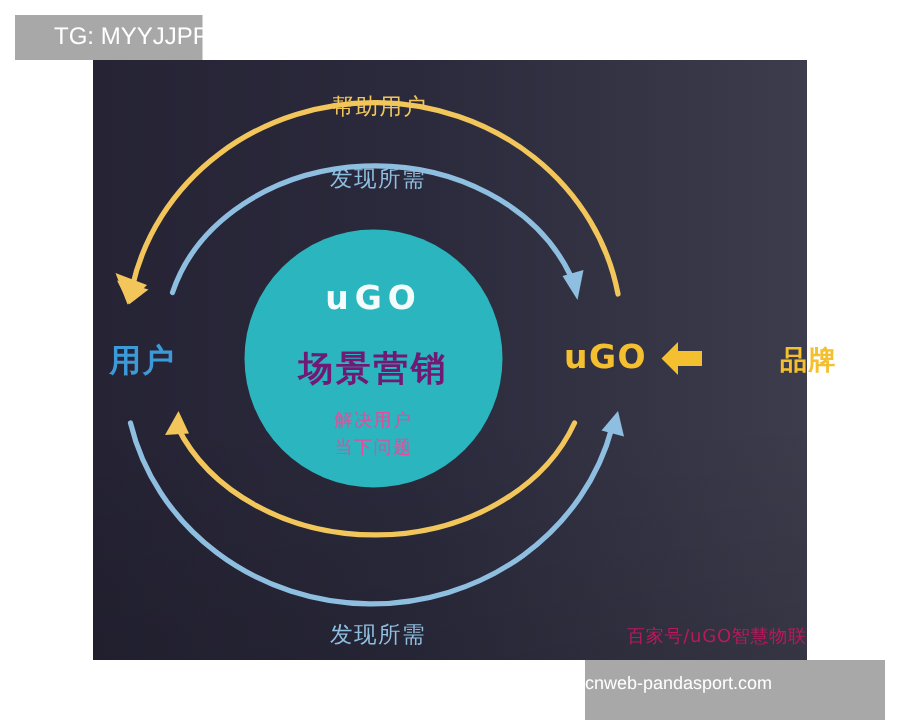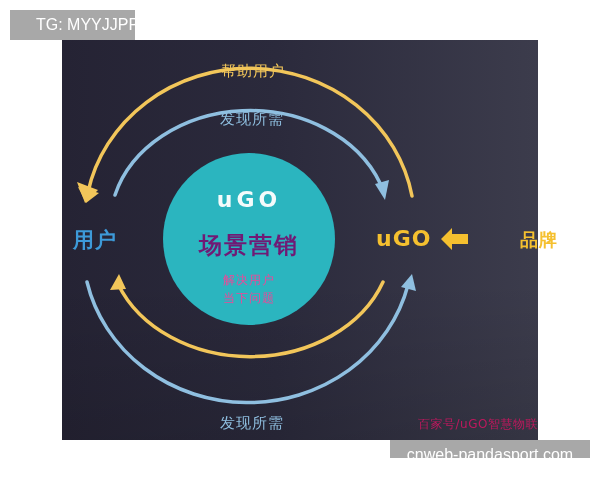--- a/index.html
+++ b/index.html
@@ -127,24 +127,24 @@
       height: 30px;
       font-size: 16px;
       line-height: 30px;
       padding-left: 26px;
       box-sizing: border-box;
     }
     .wm-bottom {
       left: 390px;
       top: 440px;
       width: 200px;
-      height: 18px;
-      font-size: 16px;
+      height: 40px;
+      font-size: 12px;
       line-height: 30px;
-      text-align: center;
+      text-align: left;
     }
   </style>
 </head>
 <body>
 
 <div class="stage">
 
   <div class="panel">
     <div class="panel-shade"></div>
   </div>

